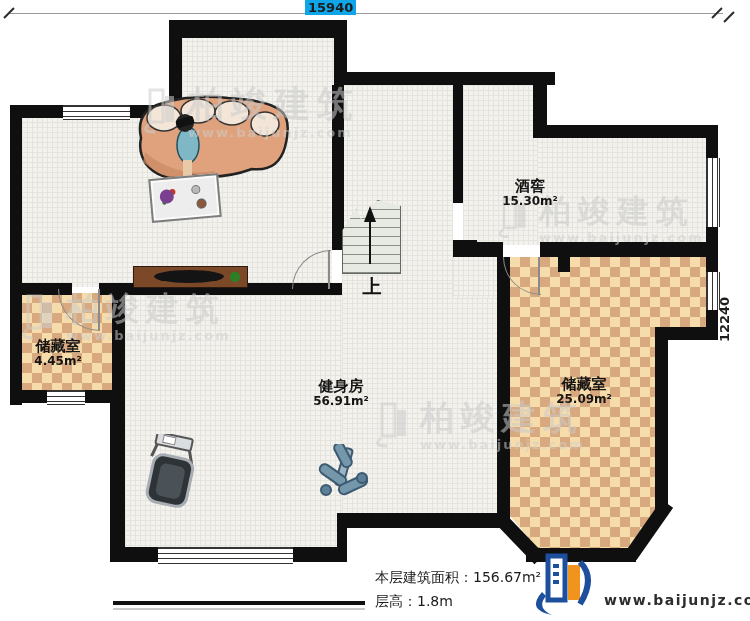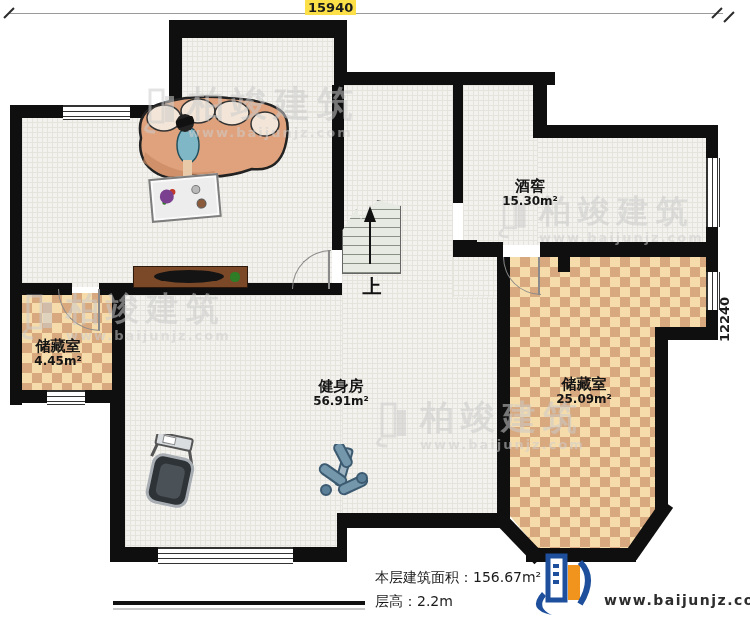--- a/index.html
+++ b/index.html
@@ -14,21 +14,21 @@
      background-image:linear-gradient(45deg,#d8a97e 25%,transparent 25%,transparent 75%,#d8a97e 75%),
                       linear-gradient(45deg,#d8a97e 25%,transparent 25%,transparent 75%,#d8a97e 75%);
      background-position:0 0,10px 10px;background-size:20px 20px;}
   .win-h{position:absolute;background:repeating-linear-gradient(to bottom,#333 0 1px,#ffffff 1px 5px);border-bottom:1px solid #333;}
   .win-v{position:absolute;background:repeating-linear-gradient(to right,#333 0 1px,#ffffff 1px 5px);border-right:1px solid #333;}
   .arc{position:absolute;border:0 solid #8a8a8a;}
   .leaf{position:absolute;background:#8a8a8a;}
   .room-label{position:absolute;text-align:center;color:#151515;line-height:1.15;}
   .room-label .nm{font-size:15px;font-weight:bold;display:block;}
   .room-label .ar{font-size:12px;font-weight:bold;display:block;}
-  .dim{position:absolute;font-size:13px;font-weight:bold;color:#1c1c1c;background:#fde047;padding:0 3px;}
+  .dim{position:absolute;font-size:13px;font-weight:bold;color:#1c1c1c;background:#0ea5e9;padding:0 3px;}
   .dimline{position:absolute;background:#9a9a9a;}
   .tick{position:absolute;width:14px;height:2px;background:#2b2b2b;transform:rotate(-45deg);}
   .stairs{position:absolute;left:342px;top:200px;width:57px;height:72px;background:#e7eae2;border:1px solid #666;
      background-image:repeating-linear-gradient(to bottom,transparent 0 8px,#8a8f86 8px 9px);
      clip-path:polygon(0 42%,24% 12%,32% 26%,60% 0,100% 8%,100% 100%,0 100%);}
   .wm{position:absolute;display:flex;align-items:flex-start;gap:8px;opacity:.55;pointer-events:none;}
   .wm .wm-big{font-size:36px;font-weight:bold;color:#cbcbcb;letter-spacing:7px;line-height:1;white-space:nowrap;}
   .wm .wm-url{font-size:13px;font-weight:bold;color:#cfcfcf;letter-spacing:2px;line-height:1;margin-top:4px;white-space:nowrap;}
   .title-row{position:absolute;left:113px;top:560px;display:flex;align-items:baseline;gap:20px;color:#161616;}
   .title-main{font-size:31px;font-weight:600;letter-spacing:2px;}
@@ -226,21 +226,21 @@
   <div class="dim" style="left:305px;top:0px;">15940</div>
   <div class="dim" style="left:699px;top:312px;transform:rotate(-90deg);background:transparent;">12240</div>
 
   <div class="abs" style="left:113px;top:601px;width:252px;height:4px;background:#111;"></div>
   <div class="abs" style="left:113px;top:608px;width:252px;height:2px;background:#c9c9c9;"></div>
 
   <div class="info" style="left:375px;top:569px;">
     <span>本层建筑面积：</span><span>156.67m²</span>
   </div>
   <div class="info" style="left:375px;top:593px;">
-    <span>层高：</span><span>2.2m</span>
+    <span>层高：</span><span>1.8m</span>
   </div>
 
   <div class="abs" style="left:524px;top:550px;width:72px;height:68px;">
     <svg width="72" height="68" viewBox="0 0 72 68">
       <path d="M18,42 Q2,60 28,65 Q12,58 22,46 Z" fill="#1d4f9c"></path>
       <rect x="24" y="6" width="17" height="44" fill="#ffffff" stroke="#1d4f9c" stroke-width="5"></rect>
       <rect x="44" y="15" width="12" height="35" fill="#f0941d"></rect>
       <rect x="29" y="14" width="6" height="4" fill="#1d4f9c"></rect>
       <rect x="29" y="22" width="6" height="4" fill="#1d4f9c"></rect>
       <rect x="29" y="30" width="6" height="4" fill="#1d4f9c"></rect>

